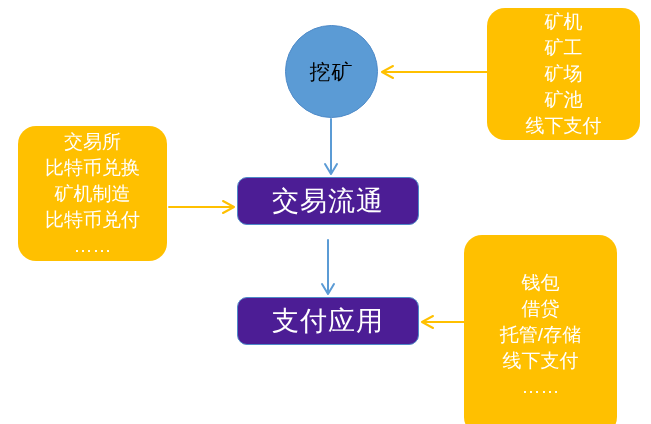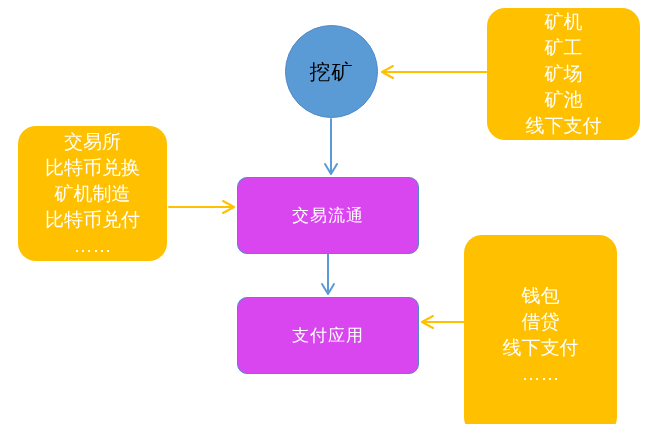--- a/index.html
+++ b/index.html
@@ -27,30 +27,30 @@
     box-sizing: border-box;
     display: flex;
     align-items: center;
     justify-content: center;
     color: #000000;
     font-size: 21px;
     letter-spacing: 1px;
   }
   .node-rect {
     position: absolute;
-    width: 182px; height: 77px;
+    width: 182px; height: 48px;
     border-radius: 10px;
-    background: #d946ef;
+    background: #4c1d95;
     border: 1px solid #4E8AC8;
     box-sizing: border-box;
     display: flex;
     align-items: center;
     justify-content: center;
     color: #ffffff;
-    font-size: 17px;
+    font-size: 27px;
     letter-spacing: 1px;
   }
   .node-rect.circulation { left: 237px; top: 177px; }
   .node-rect.payment     { left: 237px; top: 297px; justify-content: center; }
   .callout {
     position: absolute;
     background: #FFC000;
     border-radius: 18px;
     color: #ffffff;
     display: flex;
@@ -122,17 +122,18 @@
     <div class="line">交易所</div>
     <div class="line">比特币兑换</div>
     <div class="line">矿机制造</div>
     <div class="line">比特币兑付</div>
     <div class="line">……</div>
   </div>
 
   <div class="callout payment-services">
     <div class="line">钱包</div>
     <div class="line">借贷</div>
+    <div class="line">托管/存储</div>
     <div class="line">线下支付</div>
     <div class="line">……</div>
   </div>
 
 </div>
 
 </body></html>

